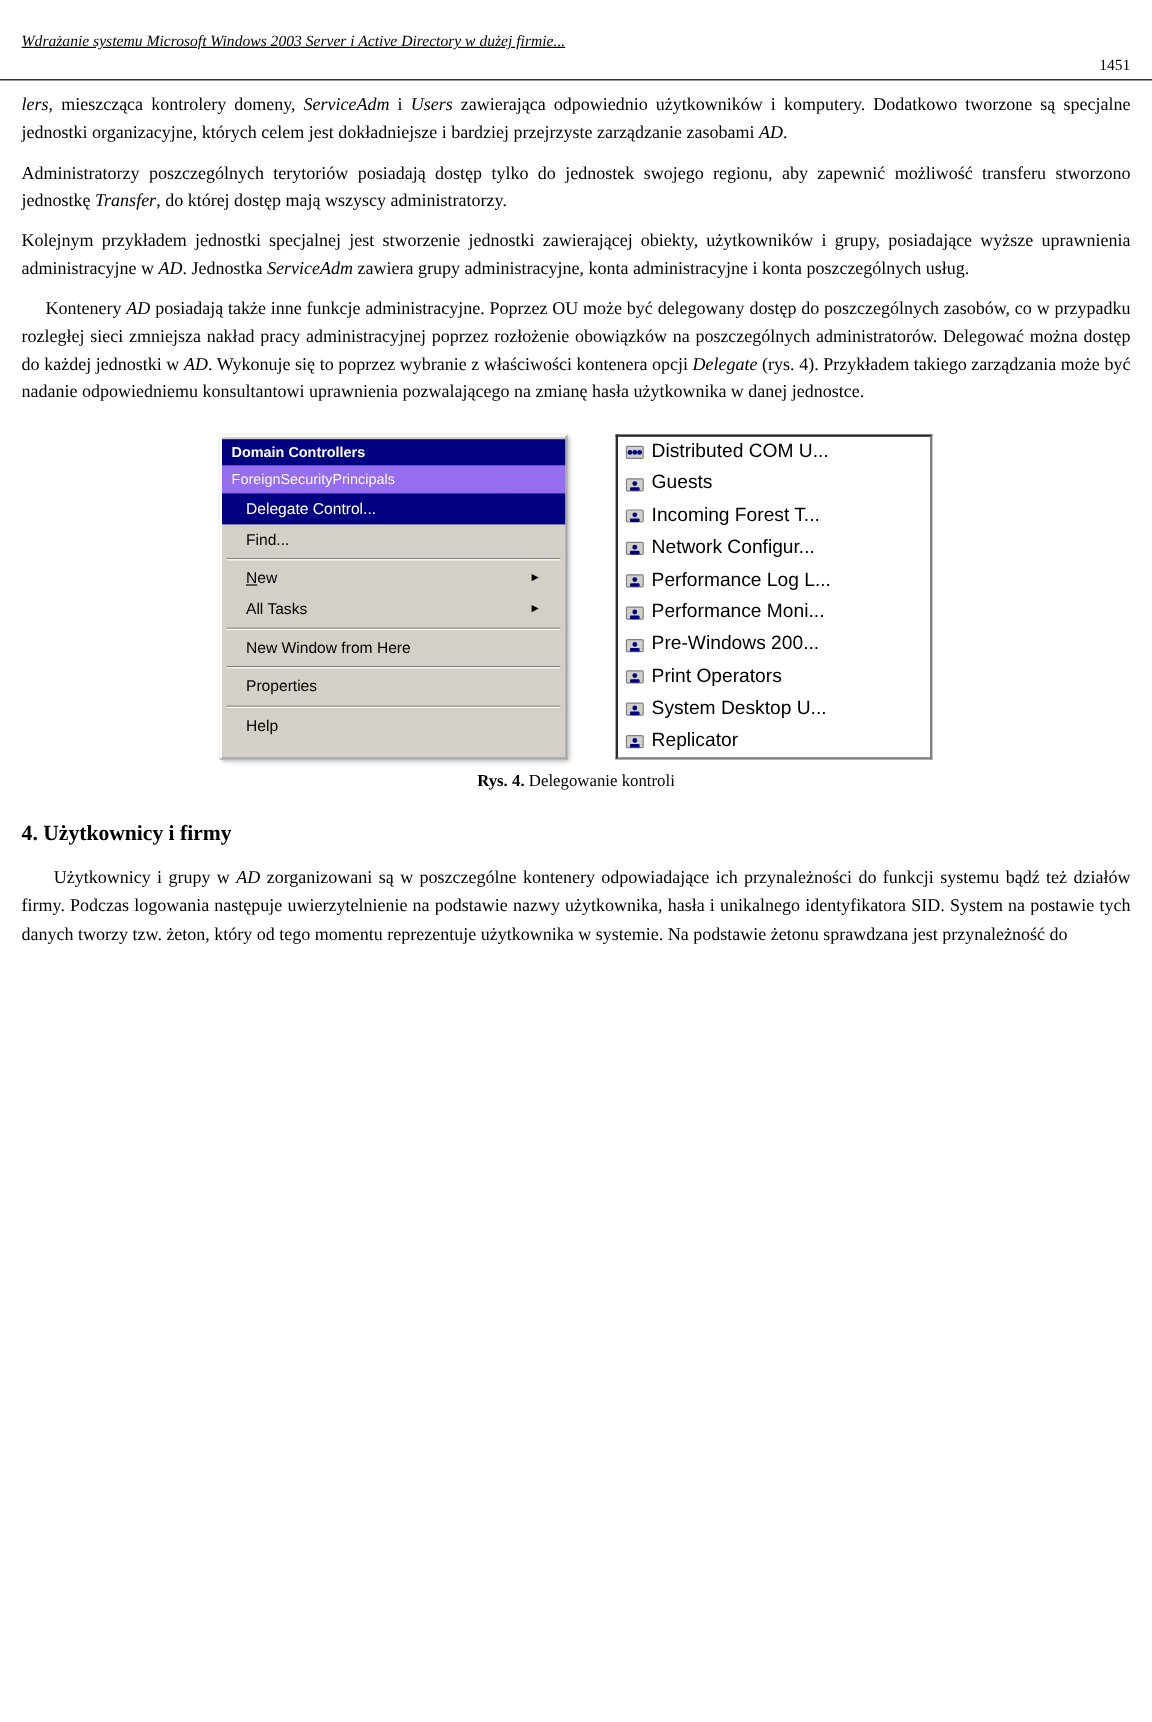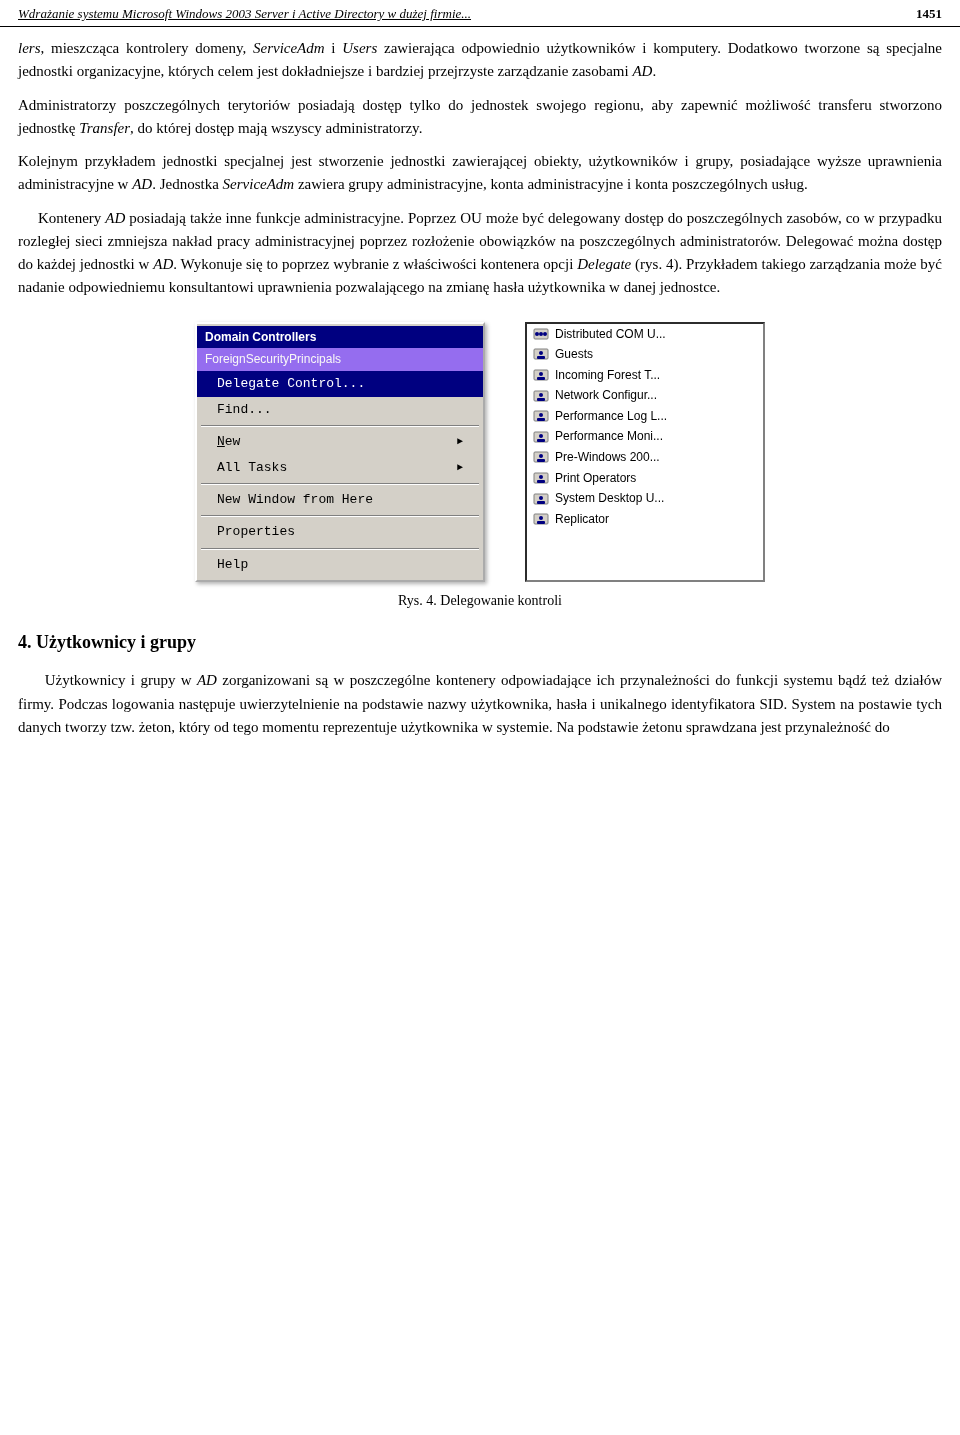--- a/index.html
+++ b/index.html
@@ -23,22 +23,23 @@
 
     .page-header-title {
       font-size: 13px;
       font-style: italic;
       color: #000;
       text-decoration: underline;
     }
 
     .page-header-num {
       font-size: 13px;
-      font-weight: bold;
-      color: #000;
+      font-weight: normal;
+      color: #000;
+      margin-top: 40px;
     }
 
     .content {
       padding: 0 18px;
       line-height: 1.55;
     }
 
     .content p {
       margin-bottom: 10px;
       text-align: justify;
@@ -88,21 +89,20 @@
       opacity: 0.85;
     }
 
     .ctx-item {
       padding: 3px 20px;
       display: flex;
       justify-content: space-between;
       align-items: center;
       cursor: default;
       color: #000;
-      font-family: Liberation Mono, monospace;
     }
 
     .ctx-item:hover, .ctx-item.highlighted {
       background: #000080;
       color: #fff;
     }
 
     .ctx-item.highlighted {
       background: #000080;
       color: #fff;
@@ -119,23 +119,23 @@
     }
 
     .ctx-item .underline-char {
       text-decoration: underline;
     }
 
     
     .groups-panel {
       background: #fff;
       border: 2px inset #808080;
-      width: 240px;
+      width: 264px;
       font-family: 'Arial', sans-serif;
-      font-size: 12px;
+      font-size: 16px;
       padding: 0;
       margin-left: 4px;
       overflow: hidden;
     }
 
     .group-item {
       display: flex;
       align-items: center;
       padding: 1px 4px;
       color: #000;
@@ -151,21 +151,21 @@
     }
 
     .figure-caption {
       text-align: center;
       font-size: 14px;
       margin-top: 6px;
       margin-bottom: 18px;
     }
 
     .figure-caption .bold {
-      font-weight: normal;
+      font-weight: bold;
     }
 
     .section-heading {
       font-size: 18px;
       font-weight: bold;
       margin: 10px 0 12px 0;
     }
   </style>
 </head>
 <body>
@@ -342,20 +342,20 @@
         </div>
       </div>
     </div>
   </div>
 
   <div class="figure-caption">
     <span class="bold">Rys. 4.</span><span> Delegowanie kontroli</span>
   </div>
 
   <div class="section-heading">
-    <span>4.</span><span> Użytkownicy i grupy</span>
+    <span>4.</span><span> Użytkownicy i firmy</span>
   </div>
 
   <p>
     &nbsp;&nbsp;&nbsp;&nbsp;&nbsp;Użytkownicy i grupy w <em>AD</em> zorganizowani są w poszczególne kontenery odpowiadające ich przynależności do funkcji systemu bądź też działów firmy. Podczas logowania następuje uwierzytelnienie na podstawie nazwy użytkownika, hasła i unikalnego identyfikatora SID. System na postawie tych danych tworzy tzw. żeton, który od tego momentu reprezentuje użytkownika w systemie. Na podstawie żetonu sprawdzana jest przynależność do
   </p>
 
 </div>
 
 </body></html>

